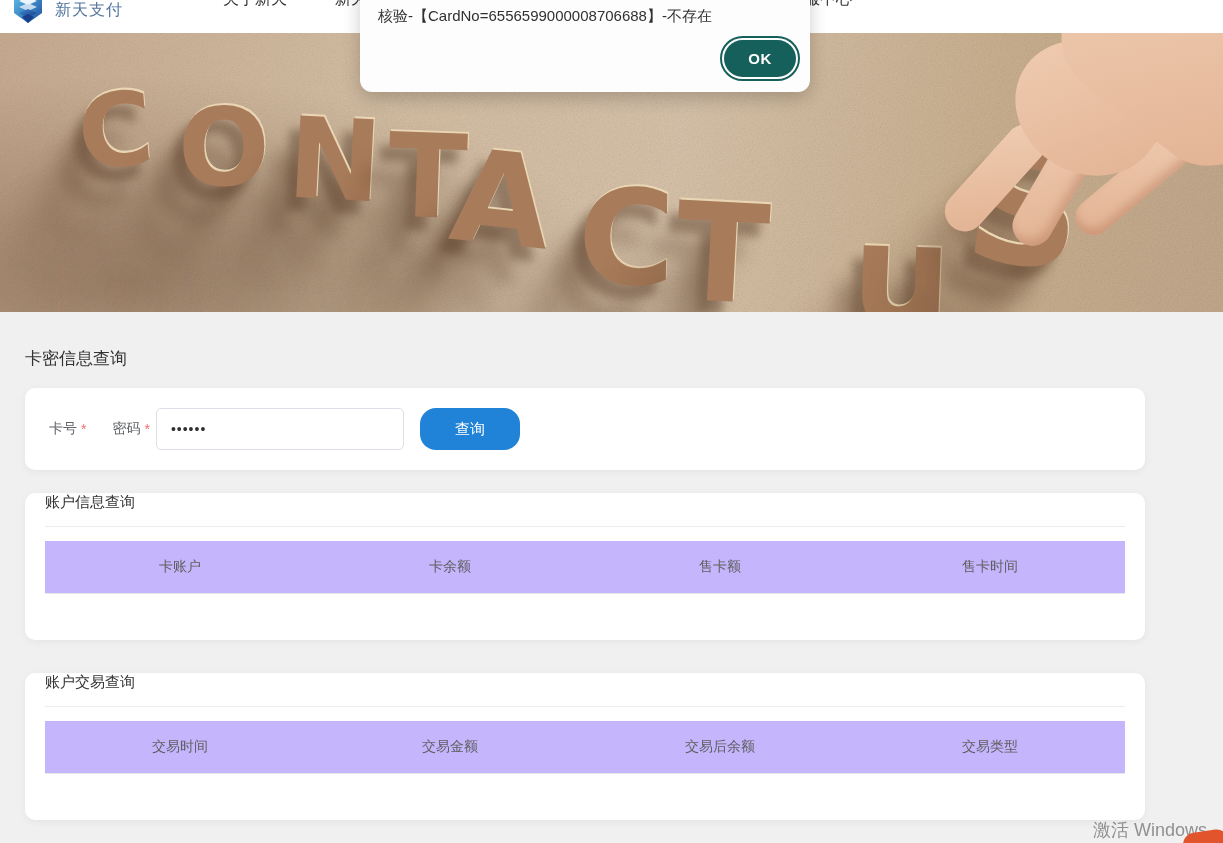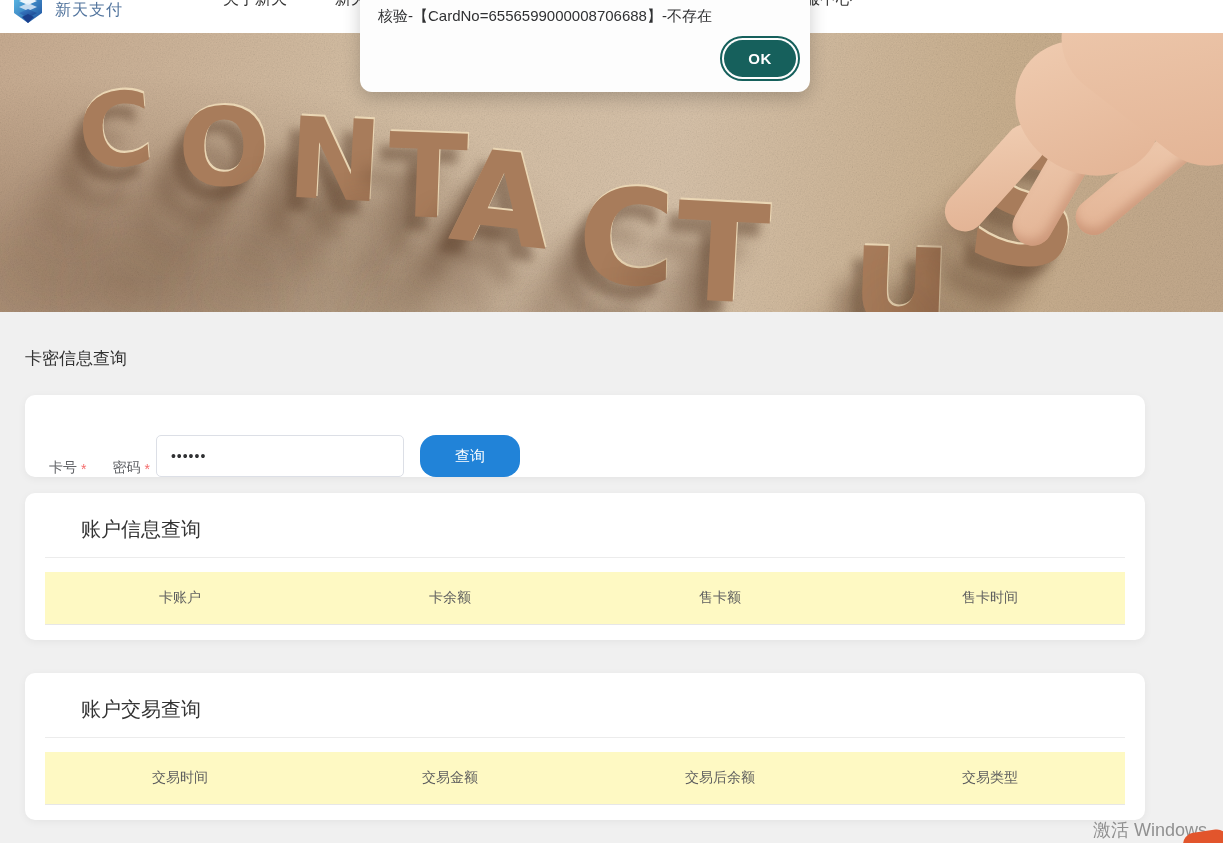--- a/index.html
+++ b/index.html
@@ -51,35 +51,35 @@
     border-radius:12px; box-shadow:0 6px 18px rgba(0,0,0,.2); z-index:20; }
   .dialog-msg { position:absolute; left:18px; top:31px; font-size:15px; color:#303133; white-space:nowrap; }
   .ok-btn { position:absolute; right:14px; bottom:15px; width:72px; height:37px; border:none; border-radius:19px;
     background:#16605c; color:#ffffff; font-size:15px; font-weight:bold; letter-spacing:.5px; cursor:pointer;
     outline:2px solid #16605c; outline-offset:2px; font-family:"Liberation Sans",sans-serif; }
 
   
   .section-title { position:absolute; left:25px; font-size:17px; color:#333; }
   .t-query { top:347px; }
   .card { position:absolute; left:25px; width:1120px; background:#fff; border-radius:10px; box-shadow:0 2px 8px rgba(0,0,0,.05); }
-  .form-card { top:388px; height:82px; display:flex; align-items:flex-end; padding-left:24px;margin-top:7px; }
+  .form-card { top:388px; height:82px; display:flex; align-items:center; padding-left:24px; }
   .field-label { font-size:14px; color:#606266; white-space:nowrap; }
   .req { color:#f56c6c; margin:0 6px 0 4px; }
   .text-input { width:248px; height:42px; border:1px solid #dcdfe6; border-radius:5px; padding:0 14px;
     font-size:15px; color:#303133; background:#fff; font-family:"Liberation Sans","DejaVu Sans",sans-serif; }
   .gap { width:20px; }
   .pwd { letter-spacing:1px; font-size:14px; }
   .query-btn { margin-left:16px; width:100px; height:42px; border:none; border-radius:16px; background:#2183d8;
     color:#fff; font-size:15px; cursor:pointer; font-family:"Liberation Sans",sans-serif; }
 
   .table-card { height:147px; padding:0 20px; }
   .tc1 { top:493px; } .tc2 { top:673px; }
-  .card-title { padding-top:23px; font-size:20px; color:#333;margin-left:36px; }
+  .card-title { font-size:15px; color:#333; }
   .card-divider { margin-top:14px; border-bottom:1px solid #ececec; }
-  .thead { margin-top:14px; height:53px; background:#fef9c3; border-bottom:1px solid #e7e7e7; display:flex; align-items:center; }
+  .thead { margin-top:14px; height:53px; background:#c4b5fd; border-bottom:1px solid #e7e7e7; display:flex; align-items:center; }
   .th { width:25%; text-align:center; font-size:14px; color:#5f5f5f; }
 
   
   .watermark { position:absolute; right:16px; bottom:1px; font-size:18px; color:#808080; opacity:.85; }
   .corner-widget { position:absolute; right:-6px; bottom:-12px; width:46px; height:24px; background:#e2552c;
     border-radius:12px; transform:rotate(-8deg); cursor:pointer; z-index:6; }
 </style>
 </head>
 <body>
 

